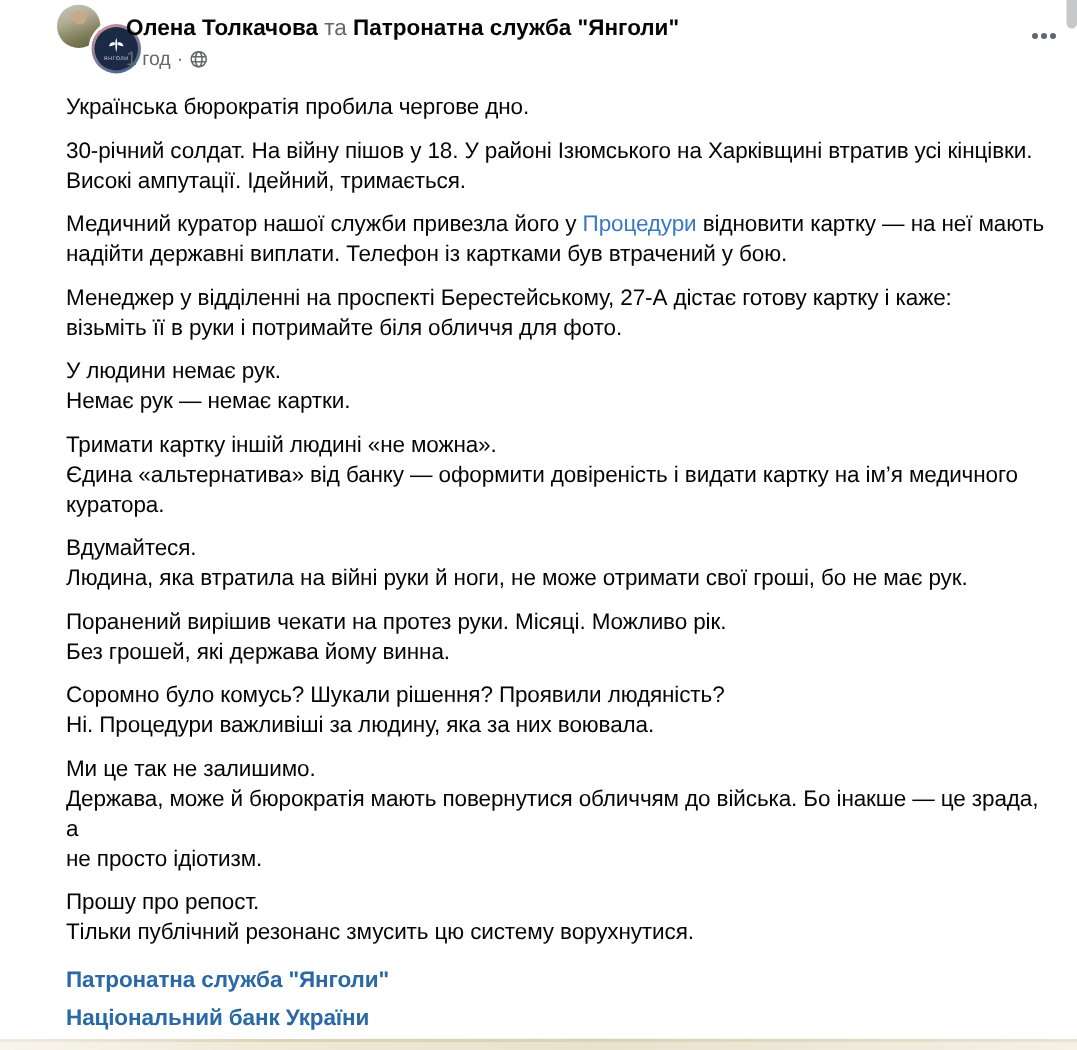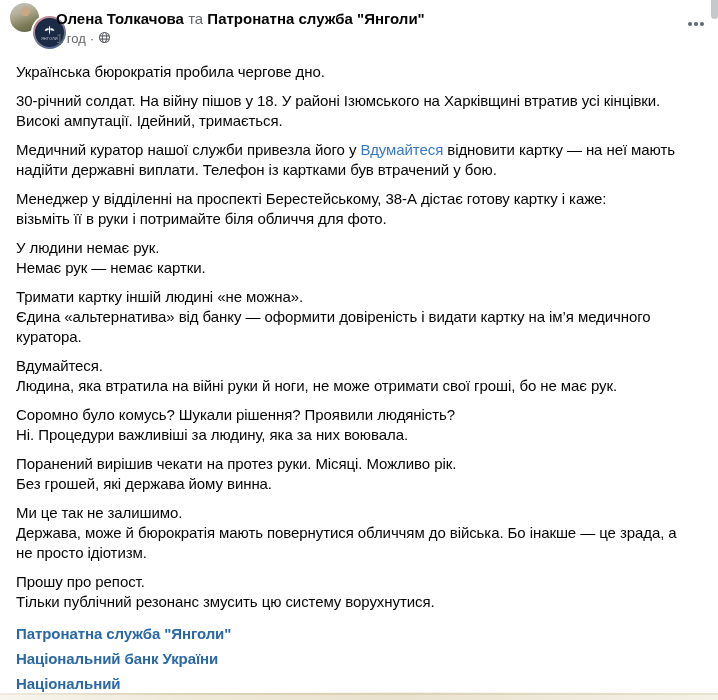--- a/index.html
+++ b/index.html
@@ -4,21 +4,21 @@
 <style>
   * { box-sizing: border-box; }
   html, body { margin: 0; padding: 0; }
   body {
     width: 718px; height: 700px;
     background: #ffffff;
     font-family: "Liberation Sans", sans-serif;
     position: relative;
     overflow: hidden;
   }
-  .post { position: relative; width: 718px; height: 700px; background: #fff; }
+  .post { position: relative; width: 718px; height: 700px; background: #fff; padding-left: 28px; }
 
   
   .header { position: relative; height: 56px; }
   .avatar-cluster { position: absolute; left: 10px; top: 3px; width: 56px; height: 50px; cursor: pointer; }
   .avatar-person {
     position: absolute; left: 0; top: 0; width: 29px; height: 29px; border-radius: 50%;
     background:
       radial-gradient(circle at 52% 30%, #c9a887 0 18%, rgba(0,0,0,0) 19%),
       linear-gradient(160deg, #c6c7c0 0%, #b2ad96 35%, #7d7b58 70%, #5e6046 100%);
   }
@@ -31,21 +31,21 @@
     position: absolute; inset: 2px; border-radius: 50%; background: #1c2b45;
     display: flex; flex-direction: column; align-items: center; justify-content: center;
   }
   .avatar-logo-inner svg { width: 13px; height: 13px; display: block; }
   .logo-microtext { font-size: 3.5px; line-height: 4px; color: #cfd6e4; letter-spacing: 0.4px; }
 
   .header-info { position: absolute; left: 56px; top: 9px; right: 60px; }
   .name-line { font-size: 15px; line-height: 19px; color: #050505; }
   .name-link { font-weight: 700; color: #050505; cursor: pointer; }
   .name-connector { font-weight: 400; color: #65676b; }
-  .meta-line { margin-top: 3px; font-size: 13px; line-height: 16px; color: #65676b; display: flex; gap: 4px; }
+  .meta-line { margin-top: 3px; font-size: 13px; line-height: 16px; color: #65676b; display: flex; align-items: center; gap: 4px; }
   .meta-line .time { cursor: pointer; }
   .globe { display: inline-flex; }
 
   .menu-button {
     position: absolute; right: 8px; top: 16px;
     background: none; border: none; padding: 6px; cursor: pointer;
     display: flex; gap: 2px; align-items: center;
   }
   .menu-button .dot { width: 4px; height: 4px; border-radius: 50%; background: #606770; }
 
@@ -123,35 +123,35 @@
       <span class="dot"></span>
       <span class="dot"></span>
       <span class="dot"></span>
     </button>
   </div>
 
   <div class="body-text">
     <div class="post-text">Українська бюрократія пробила чергове дно.</div>
     <div class="post-text">30-річний солдат. На війну пішов у 18. У районі Ізюмського на Харківщині втратив усі кінцівки.
 Високі ампутації. Ідейний, тримається.</div>
-    <div class="post-text"><span>Медичний куратор нашої служби привезла його у </span><span class="inline-link">Вдумайтеся</span><span> відновити картку — на неї мають
+    <div class="post-text"><span>Медичний куратор нашої служби привезла його у </span><span class="inline-link">Процедури</span><span> відновити картку — на неї мають
 надійти державні виплати. Телефон із картками був втрачений у бою.</span></div>
-    <div class="post-text">Менеджер у відділенні на проспекті Берестейському, 38-А дістає готову картку і каже:
+    <div class="post-text">Менеджер у відділенні на проспекті Берестейському, 27-А дістає готову картку і каже:
 візьміть її в руки і потримайте біля обличчя для фото.</div>
     <div class="post-text">У людини немає рук.
 Немає рук — немає картки.</div>
     <div class="post-text">Тримати картку іншій людині «не можна».
 Єдина «альтернатива» від банку — оформити довіреність і видати картку на ім’я медичного
 куратора.</div>
     <div class="post-text">Вдумайтеся.
 Людина, яка втратила на війні руки й ноги, не може отримати свої гроші, бо не має рук.</div>
+    <div class="post-text">Поранений вирішив чекати на протез руки. Місяці. Можливо рік.
+Без грошей, які держава йому винна.</div>
     <div class="post-text">Соромно було комусь? Шукали рішення? Проявили людяність?
 Ні. Процедури важливіші за людину, яка за них воювала.</div>
-    <div class="post-text">Поранений вирішив чекати на протез руки. Місяці. Можливо рік.
-Без грошей, які держава йому винна.</div>
     <div class="post-text">Ми це так не залишимо.
 Держава, може й бюрократія мають повернутися обличчям до війська. Бо інакше — це зрада, а
 не просто ідіотизм.</div>
     <div class="post-text">Прошу про репост.
 Тільки публічний резонанс змусить цю систему ворухнутися.</div>
 
     <div class="mentions">
       <a class="mention-link">Патронатна служба "Янголи"</a>
       <a class="mention-link">Національний банк України</a>
       <a class="mention-link">Національний</a>

